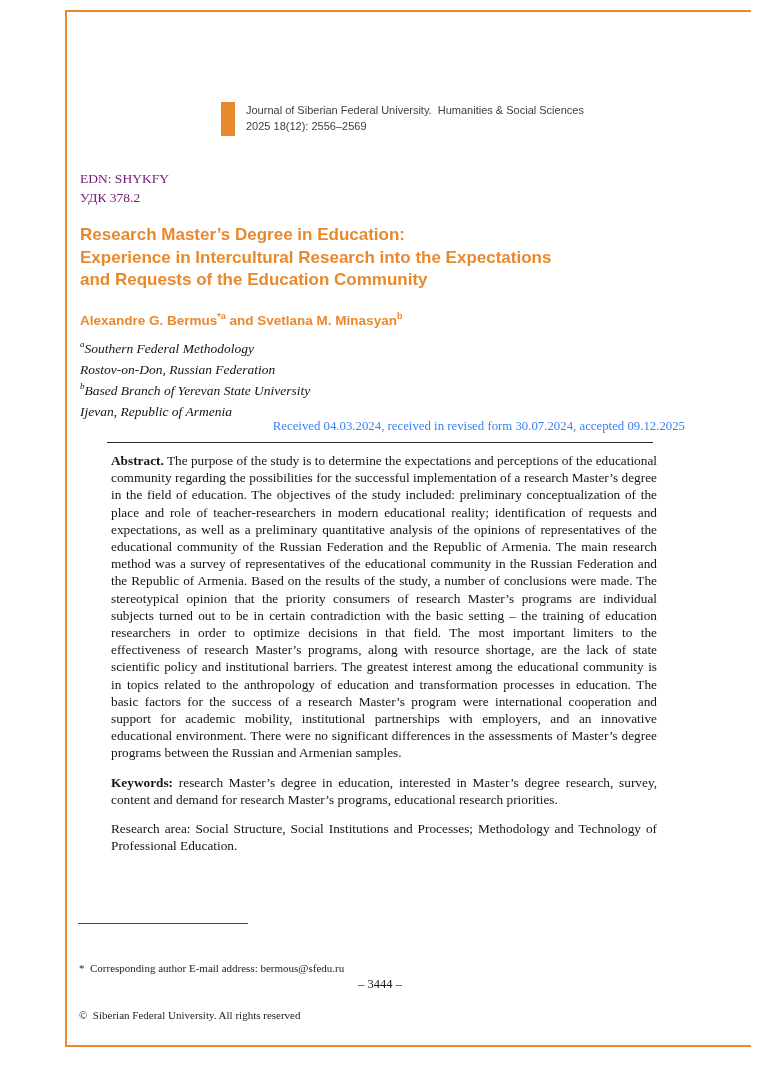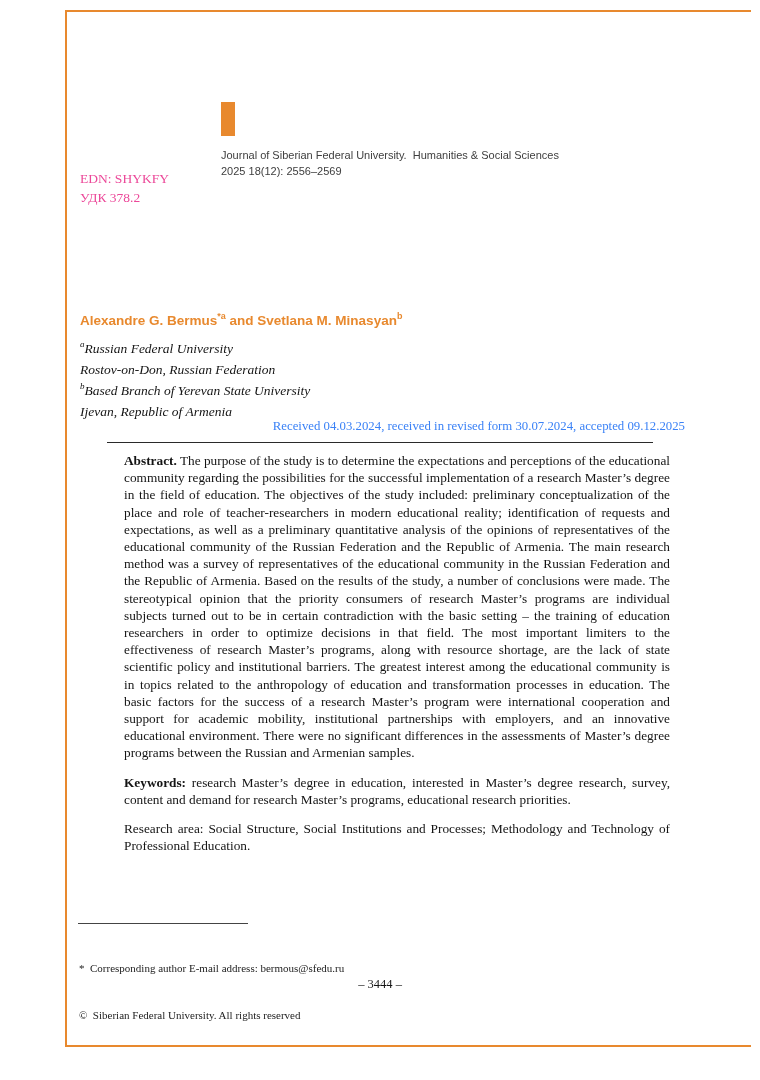--- a/index.html
+++ b/index.html
@@ -14,26 +14,26 @@
     overflow: hidden;
   }
   .frame-top    { position: absolute; left: 65px;  top: 10px;   width: 686px; height: 2px;   background: var(--accent); }
   .frame-left   { position: absolute; left: 65px;  top: 10px;   width: 2px;   height: 1037px; background: var(--accent); }
   .frame-bottom { position: absolute; left: 65px;  top: 1045px; width: 686px; height: 2px;   background: var(--accent); }
 
   .journal-header {
     position: absolute; left: 221px; top: 102px;
     display: flex; gap: 11px; align-items: flex-start;
     font-family: "Liberation Sans", sans-serif;
-    font-size: 11px; line-height: 16px; color: #3e3e3e; flex-direction: column;
+    font-size: 11px; line-height: 16px; color: #3e3e3e;
   }
   .header-marker { width: 14px; height: 34px; background: var(--accent); flex: none; }
   .header-text div { white-space: pre; }
 
-  .meta { position: absolute; left: 80px; top: 169px; font-size: 13.5px; line-height: 19px; color: #ec4899; }
+  .meta { position: absolute; left: 80px; top: 169px; font-size: 13.5px; line-height: 19px; color: #701a75; }
 
   .title {
     position: absolute; left: 80px; top: 224px; width: 620px; margin: 0;
     font-family: "Liberation Sans", sans-serif; font-weight: 700;
     font-size: 17px; line-height: 22.5px; color: var(--accent);
     white-space: pre-line;
   }
 
   .authors {
     position: absolute; left: 80px; top: 311px;
@@ -49,21 +49,21 @@
   .aff-line sup { font-size: 9px; font-style: italic; }
 
   .received {
     position: absolute; left: 65px; top: 419px; width: 620px;
     text-align: right; font-size: 12.8px; color: #3b82f6;
   }
 
   .rule { position: absolute; left: 107px; top: 442px; width: 546px; height: 1px; background: #2a2a2a; }
 
   .text-col {
-    position: absolute; left: 124px; top: 452px; width: 546px;
+    position: absolute; left: 111px; top: 452px; width: 546px;
     font-size: 13.3px; line-height: 17.2px; text-align: justify; color: #141414;
   }
   .text-col p { margin: 0 0 12px 0; }
   .text-col p:last-child { margin-bottom: 0; }
 
   .foot-rule { position: absolute; left: 78px; top: 923px; width: 170px; height: 1px; background: #444444; }
   .footnotes {
     position: absolute; left: 79px; top: 930px;
     font-size: 11px; line-height: 15.5px; color: #222222; white-space: pre;
   }
@@ -87,25 +87,28 @@
       <div>Journal of Siberian Federal University.  Humanities &amp; Social Sciences</div>
       <div>2025 18(12): 2556–2569</div>
     </div>
   </div>
 
   <div class="meta">
     <div>EDN: SHYKFY</div>
     <div>УДК 378.2</div>
   </div>
 
+  <h1 class="title">Research Master’s Degree in Education:
+Experience in Intercultural Research into the Expectations
+and Requests of the Education Community</h1>
 
   <div class="authors"><span>Alexandre G. Bermus</span><sup>*a</sup><span> and </span><span>Svetlana M. Minasyan</span><sup>b</sup></div>
 
   <div class="affiliations">
-    <div class="aff-line"><sup>a</sup><span>Russian Federal University</span></div>
+    <div class="aff-line"><sup>a</sup><span>Southern Federal Methodology</span></div>
     <div class="aff-line"><sup></sup><span>Rostov-on-Don, Russian Federation</span></div>
     <div class="aff-line"><sup>b</sup><span>Based Branch of Yerevan State University</span></div>
     <div class="aff-line"><sup></sup><span>Ijevan, Republic of Armenia</span></div>
   </div>
 
   <div class="received">Received 04.03.2024, received in revised form 30.07.2024, accepted 09.12.2025</div>
 
   <div class="rule"></div>
 
   <div class="text-col">

